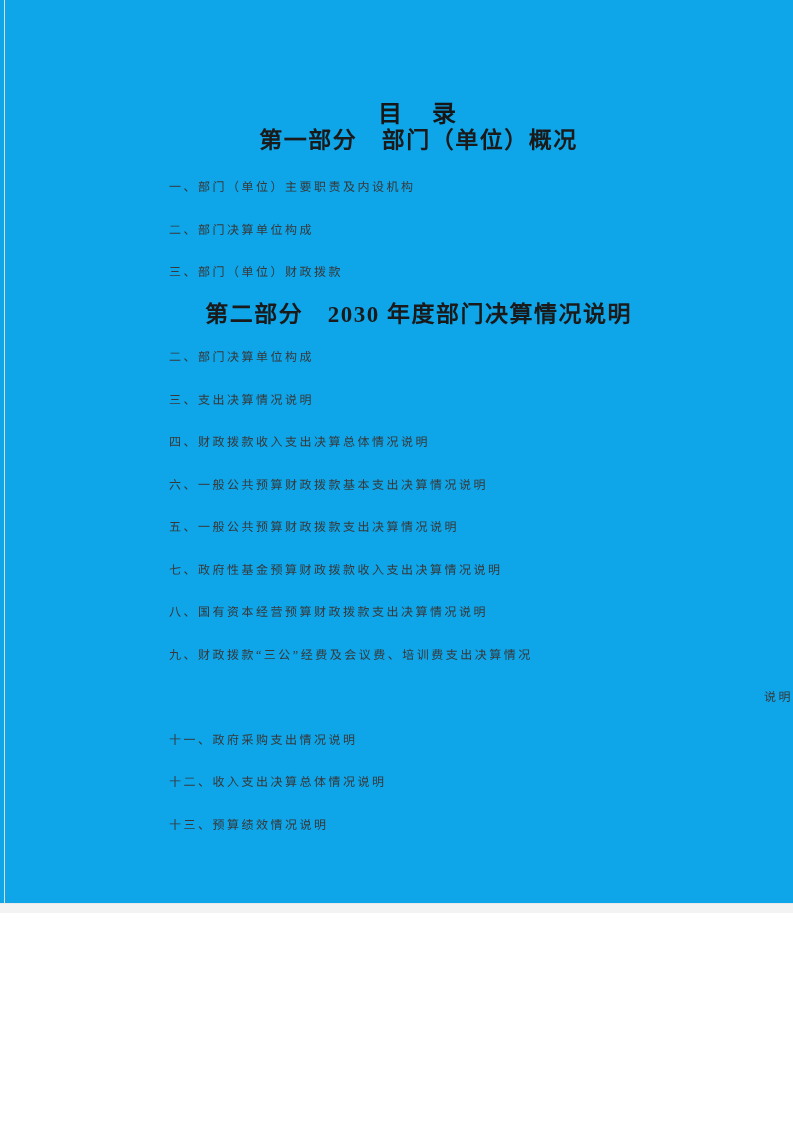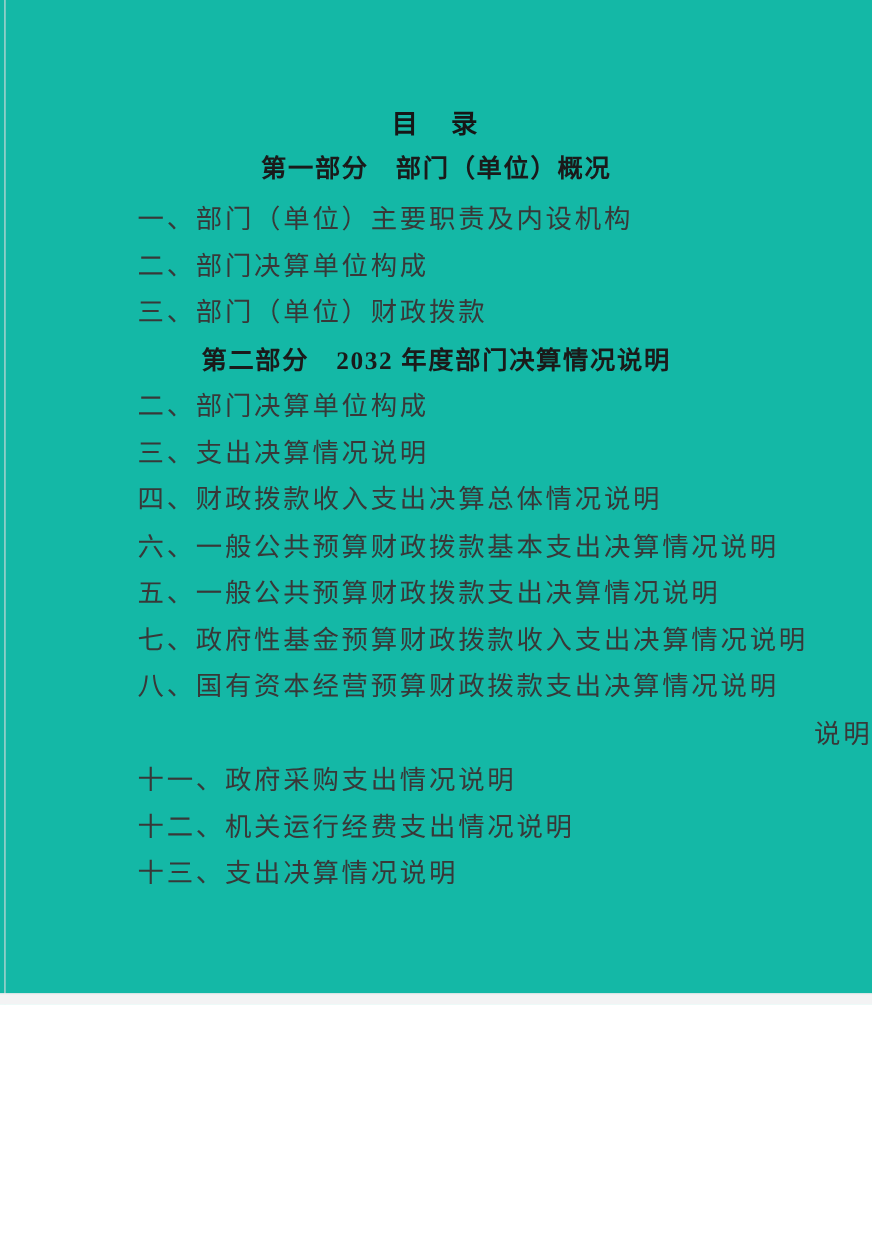--- a/index.html
+++ b/index.html
@@ -6,23 +6,24 @@
     margin: 0;
     padding: 0;
     background: #ffffff;
   }
   .page {
     position: relative;
     width: 793px;
     height: 913px;
     box-sizing: border-box;
     padding-top: 101px;
-    background: #14b8a6;
+    background: #0ea5e9;
     overflow: hidden;
     font-family: "Liberation Serif", "DejaVu Serif", serif;
+    padding-left: 44px;
   }
   
   .edge-line {
     position: absolute;
     left: 4px;
     top: 0;
     width: 1px;
     height: 1093px;
     background: #dcdcdc;
   }
@@ -45,28 +46,28 @@
     color: #161616;
   }
   .section-heading {
     font-weight: bold;
     font-size: 23px;
     color: #1a1a1a;
     letter-spacing: 1.5px;
     text-align: center;
   }
   .sh1 {
-    margin-top: 15px;
+    margin-top: 2px;
     line-height: 24px;
   }
   .toc {
     margin-top: 13px;
   }
   .toc-line {
-    font-size: 24px;
+    font-size: 12px;
     line-height: 42.5px;
     letter-spacing: 2.5px;
     color: #383838;
     padding-left: 125px;
     white-space: nowrap;
   }
   .toc-line.section-heading {
     padding-left: 0;
     font-size: 23px;
     color: #1a1a1a;
@@ -86,27 +87,28 @@
 
   <div class="doc-title">目　录</div>
 
   <div class="section-heading sh1">第一部分　部门（单位）概况</div>
 
   <div class="toc">
     <div class="toc-line">一、部门（单位）主要职责及内设机构</div>
     <div class="toc-line">二、部门决算单位构成</div>
     <div class="toc-line">三、部门（单位）财政拨款</div>
 
-    <div class="toc-line section-heading">第二部分　2032 年度部门决算情况说明</div>
+    <div class="toc-line section-heading">第二部分　2030 年度部门决算情况说明</div>
 
     <div class="toc-line">二、部门决算单位构成</div>
     <div class="toc-line">三、支出决算情况说明</div>
     <div class="toc-line">四、财政拨款收入支出决算总体情况说明</div>
     <div class="toc-line">六、一般公共预算财政拨款基本支出决算情况说明</div>
     <div class="toc-line">五、一般公共预算财政拨款支出决算情况说明</div>
     <div class="toc-line">七、政府性基金预算财政拨款收入支出决算情况说明</div>
     <div class="toc-line">八、国有资本经营预算财政拨款支出决算情况说明</div>
+    <div class="toc-line">九、财政拨款“三公”经费及会议费、培训费支出决算情况</div>
     <div class="toc-line cont">说明</div>
     <div class="toc-line">十一、政府采购支出情况说明</div>
-    <div class="toc-line">十二、机关运行经费支出情况说明</div>
-    <div class="toc-line">十三、支出决算情况说明</div>
+    <div class="toc-line">十二、收入支出决算总体情况说明</div>
+    <div class="toc-line">十三、预算绩效情况说明</div>
   </div>
 </div>
 
 </body></html>

